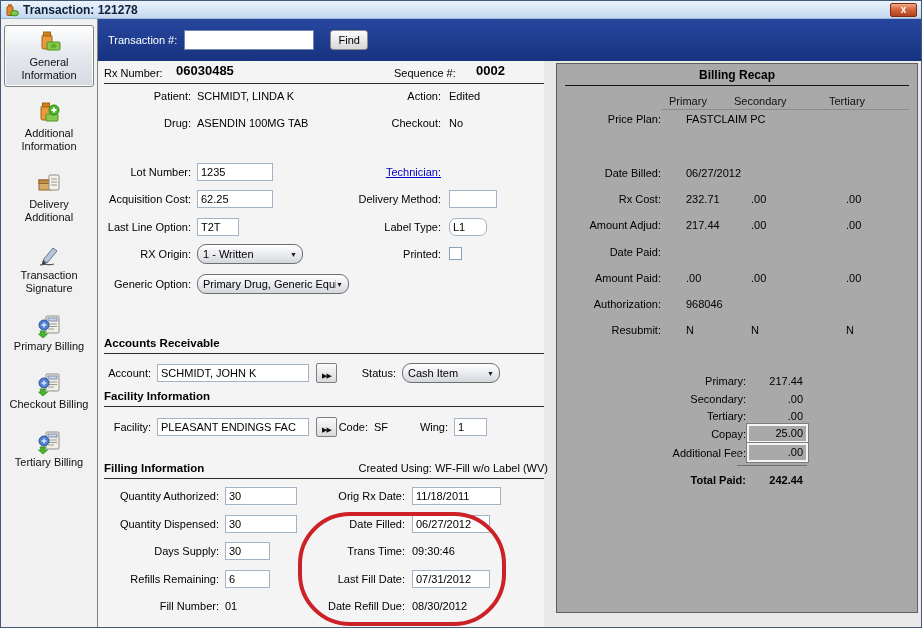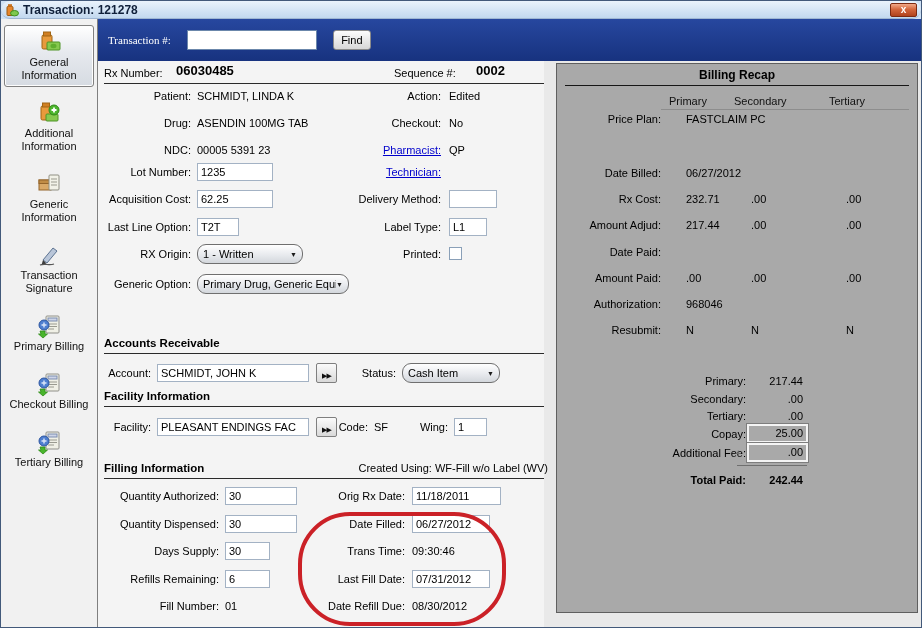--- a/index.html
+++ b/index.html
@@ -1,38 +1,38 @@
 <!DOCTYPE html>
 <html><head>
 <meta charset="utf-8">
 <style>
   * { box-sizing: border-box; margin: 0; padding: 0; }
   body { font-family: "Liberation Sans", sans-serif; font-size: 11px; color: #000; background: #9aa7b8; }
   .window { position: relative; width: 922px; height: 628px; background: #cfe1f5; border: 1px solid #42597a; overflow: hidden; }
 
   
-  .titlebar { position: relative; height: 18px; background: linear-gradient(#eaf3fc, #c2d8ef); display: flex; align-items: center; padding-left: 4px; border-bottom: 1px solid #9fb6d2; border-radius: 9px; }
+  .titlebar { position: relative; height: 18px; background: linear-gradient(#eaf3fc, #c2d8ef); display: flex; align-items: center; padding-left: 4px; border-bottom: 1px solid #9fb6d2; }
   .title-icon { display: inline-flex; width: 14px; height: 14px; margin-right: 4px; }
   .title-text { font-size: 12px; font-weight: 700; color: #10203a; }
   .close-btn { position: absolute; top: 2px; right: 4px; width: 27px; height: 14px; background: linear-gradient(#f2a988, #d4663c 45%, #b0431d); border: 1px solid #7d2a11; border-radius: 2px; color: #fff; cursor: pointer; }
   .close-btn::after { content: "x"; position: absolute; left: 0; right: 0; top: -1px; text-align: center; font-size: 10px; font-weight: bold; line-height: 14px; }
 
   .winbody { position: absolute; top: 18px; left: 0; right: 0; bottom: 0; display: flex; }
 
   
   .sidebar { width: 97px; background: #f1f1f1; border-right: 1px solid #7f7f7f; padding-top: 6px; }
   .nav-item { width: 90px; margin: 0 auto 9px auto; text-align: center; padding: 3px 1px 4px 1px; border: 1px solid transparent; border-radius: 3px; cursor: pointer; }
   .nav-item.selected { background: linear-gradient(#ffffff, #e6e9ee 45%, #d6dbe2); border: 1px solid #808080; box-shadow: inset 0 0 0 1px #fdfdfd; }
   .nav-icon { display: block; margin: 0 auto 1px auto; width: 26px; height: 26px; }
   .nav-label { display: block; font-size: 11px; line-height: 13px; color: #111; }
 
   
   .main { position: relative; flex: 1; background: #f4f4f4; }
   .topbar { position: absolute; top: 0; left: 0; right: 0; height: 42px; background: linear-gradient(#27479f, #17327f); display: flex; align-items: center; padding-left: 10px; }
-  .topbar-label { color: #fff; margin-right: 16px; font-family: Liberation Serif, serif; }
+  .topbar-label { color: #fff; margin-right: 7px; }
   .topbar-input { width: 130px; height: 20px; border: 1px solid #6b87ab; font-family: inherit; font-size: 11px; padding: 0 3px; }
   .find-btn { margin-left: 16px; width: 38px; height: 20px; background: linear-gradient(#fcfcfc, #d7d7d7); border: 1px solid #8b8b8b; border-radius: 3px; font-family: inherit; font-size: 11px; cursor: pointer; }
 
   .content { position: absolute; top: 42px; left: 0; right: 0; bottom: 0; background: #f4f4f4; }
   .backdrop { position: absolute; left: 446px; top: 0; right: 0; bottom: 0; background: #e9e9e9; }
 
   
   .form { position: absolute; left: 6px; top: 0; width: 446px; height: 100%; }
   .prow { position: absolute; left: 0; width: 442px; height: 20px; line-height: 20px; }
   .prow span, .prow input, .prow .dd, .prow .checkbox, .prow button { position: absolute; top: 0; }
@@ -128,21 +128,21 @@
       </div>
       <div class="nav-item">
         <span class="nav-icon">
           <svg width="26" height="26" viewBox="0 0 26 26">
               <rect x="3" y="9" width="12" height="10" fill="#d9a968" stroke="#94652b"></rect>
               <rect x="3" y="9" width="12" height="3.5" fill="#c08c46" stroke="#94652b"></rect>
               <rect x="13" y="4" width="10" height="15" rx="1" fill="#f2f2e8" stroke="#8f8f83"></rect>
               <path d="M15 8h6M15 11h6M15 14h6" stroke="#9a9a8e" stroke-width="1"></path>
             </svg>
         </span>
-        <span class="nav-label">Generic Information</span>
+        <span class="nav-label">Delivery Additional</span>
       </div>
       <div class="nav-item">
         <span class="nav-icon">
           <svg width="26" height="26" viewBox="0 0 26 26">
               <path d="M7 18 L17 6 l4 3 L11 21 z" fill="#b9c6d9" stroke="#5d7391"></path>
               <path d="M7 18 l-1.5 5 5-1.5 z" fill="#3c3c3c"></path>
               <path d="M4 23 c5-2 9 1 14-1" stroke="#555" fill="none" stroke-width="1.2"></path>
             </svg>
         </span>
         <span class="nav-label">Transaction Signature</span>
@@ -216,45 +216,39 @@
             <span class="r-value">Edited</span>
           </div>
 
           <div class="prow" style="top:52px">
             <span class="l-label">Drug:</span>
             <span class="l-value">ASENDIN 100MG TAB</span>
             <span class="r-label">Checkout:</span>
             <span class="r-value">No</span>
           </div>
 
-          <div class="prow" style="top:79px">
-            <span class="l-label">NDC:</span>
-            <span class="l-value">00005 5391 23</span>
-            <span class="r-label link">Pharmacist:</span>
-            <span class="r-value">QP</span>
-          </div>
 
           <div class="prow" style="top:101px">
             <span class="l-label">Lot Number:</span>
             <input class="inp" style="left: 93px; width: 76px;" value="1235">
             <span class="r-label link">Technician:</span>
           </div>
 
           <div class="prow" style="top:128px">
             <span class="l-label">Acquisition Cost:</span>
             <input class="inp" style="left: 93px; width: 76px;" value="62.25">
             <span class="r-label">Delivery Method:</span>
             <input class="inp" style="left: 345px; width: 48px;" value="">
           </div>
 
           <div class="prow" style="top:156px">
             <span class="l-label">Last Line Option:</span>
             <input class="inp" style="left: 93px; width: 42px;" value="T2T">
             <span class="r-label">Label Type:</span>
-            <input class="inp" style="left: 345px; width: 38px;" value="L1">
+            <input class="inp" style="left: 345px; width: 38px; border-radius: 7px;" value="L1">
           </div>
 
           <div class="prow" style="top:183px">
             <span class="l-label">RX Origin:</span>
             <div class="dd" style="left:93px;width:106px">
               <span class="dd-text">1 - Written</span>
               <span class="dd-arrow"></span>
             </div>
             <span class="r-label">Printed:</span>
             <span class="checkbox" style="left:345px"></span>

